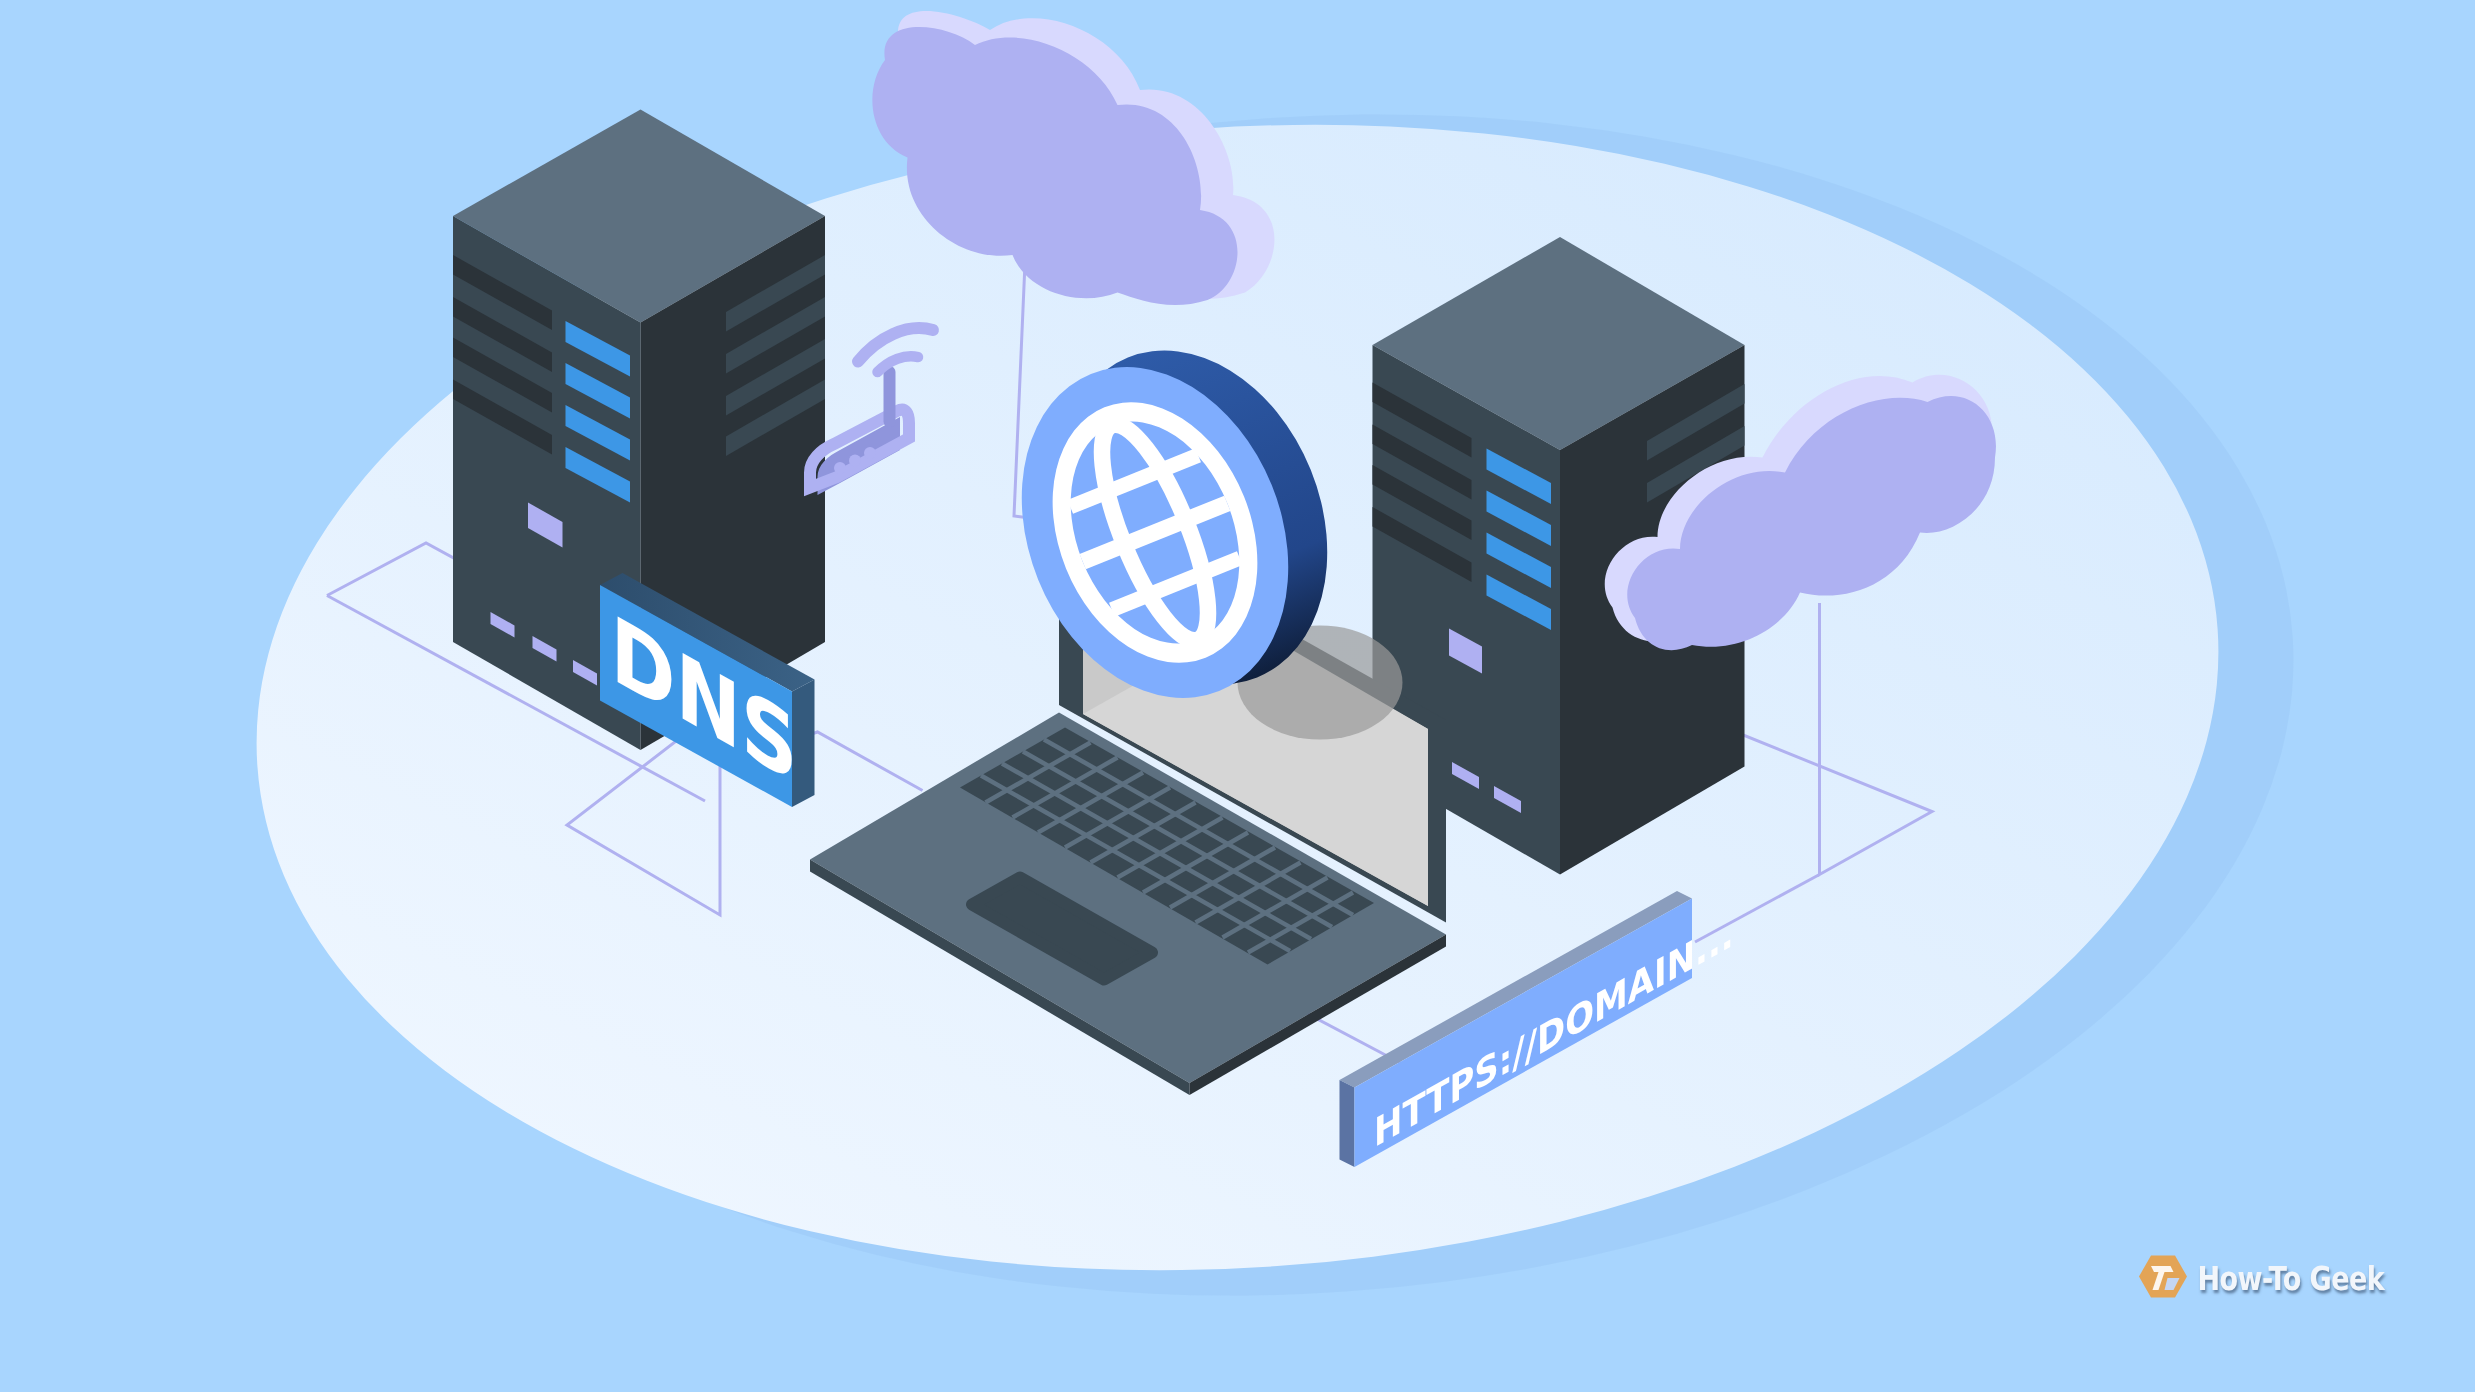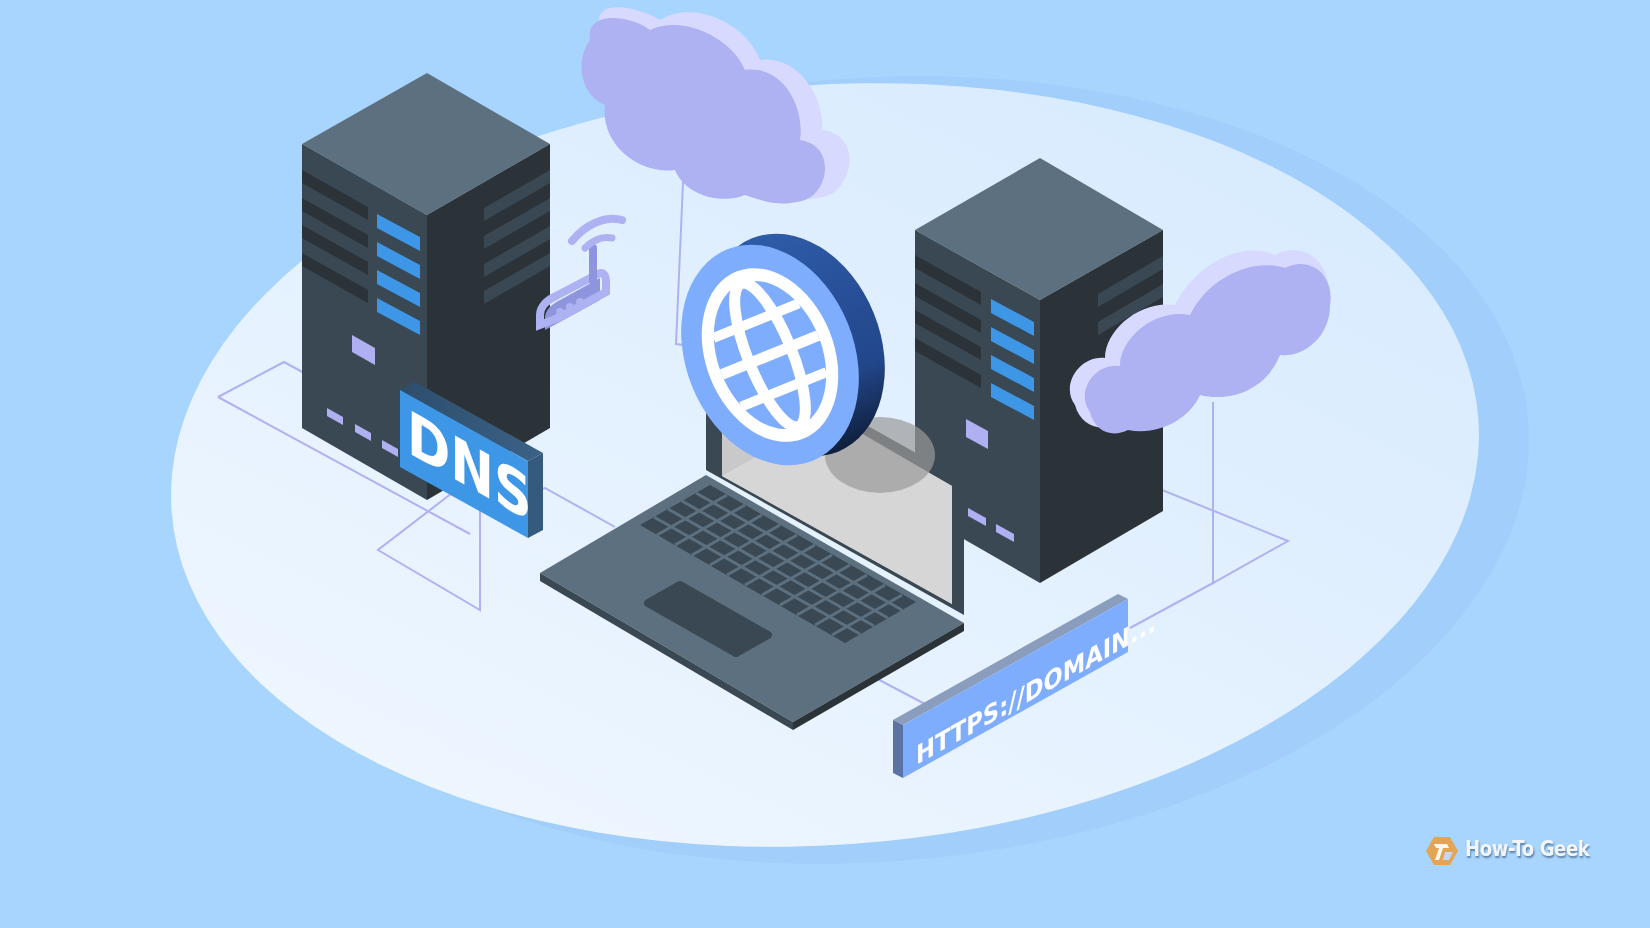--- a/index.html
+++ b/index.html
@@ -10,21 +10,21 @@
       position: relative;
     }
     #scene { position: absolute; left: 0; top: 0; width: 1650px; height: 928px; }
     .label-text {
       font-family: "DejaVu Sans", sans-serif;
       font-weight: bold;
       fill: #ffffff;
     }
     .brand {
       position: absolute; left: 1425px; top: 836px;
-      display: flex; align-items: flex-start; gap: 6px;
+      display: flex; align-items: flex-end; gap: 6px;
     }
     .brand-name {
       font-family: "DejaVu Sans", sans-serif;
       font-weight: bold;
       font-size: 22px;
       color: #f2f6fb;
       letter-spacing: -0.5px;
       text-shadow: 1px 2px 2px rgba(40,60,90,0.55);
       transform: scaleX(0.82);
       transform-origin: left center;

